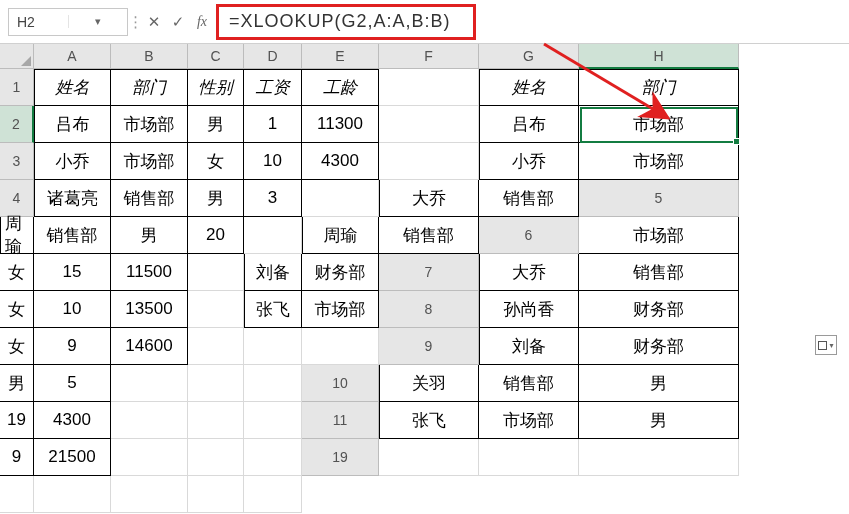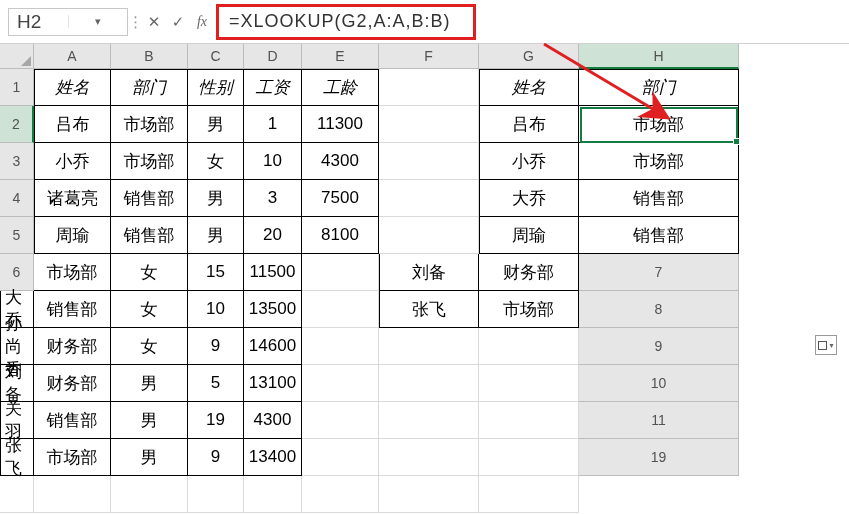--- a/index.html
+++ b/index.html
@@ -1,21 +1,21 @@
 <!DOCTYPE html>
 <html><head>
 <meta charset="utf-8">
 <style>
 * { margin:0; padding:0; box-sizing:border-box; }
 body { font-family:"Microsoft YaHei","SimSun",Arial,sans-serif; font-size:15px; background:#fff; width:849px; height:514px; overflow:hidden; position:relative; }
 
 
 .formula-bar { display:flex; align-items:center; height:44px; border-bottom:1px solid #d0d0d0; background:#fff; }
 .name-box { display:flex; align-items:center; width:120px; height:28px; margin-left:8px; border:1px solid #c8c8c8; background:#fff; }
-.name-box span { flex:1; padding:0 8px; color:#444; font-size:19px; }
+.name-box span { flex:1; padding:0 8px; color:#444; font-size:14px; }
 .name-box .chev { width:22px; text-align:center; color:#666; font-size:11px; border-left:1px solid #e4e4e4; }
 .fb-sep { width:14px; text-align:center; color:#999; }
 .fb-btn { width:24px; text-align:center; color:#666; font-size:15px; }
 .fb-btn.fx { font-style:italic; font-family:Georgia,serif; font-size:14px; }
 .formula-highlight { display:flex; align-items:center; height:36px; border:3px solid #e02020; padding:0 22px 0 10px; margin-left:2px; }
 .formula-highlight .ftxt { color:#333; font-size:18px; letter-spacing:1px; }
 
 
 .arrow-svg { position:absolute; left:0; top:0; pointer-events:none; }
 
@@ -98,31 +98,29 @@
   <div class="cell bA" style="border-left:none">4300</div>
   <div class="cell"></div>
   <div class="cell bG">小乔</div>
   <div class="cell bH">市场部</div>
 
   <div class="row-h">4</div>
   <div class="cell bA">诸葛亮</div>
   <div class="cell bA" style="border-left:none">销售部</div>
   <div class="cell bA" style="border-left:none">男</div>
   <div class="cell bA" style="border-left:none">3</div>
-  <div class="cell bA" style="border-left:none">7500</div>
   <div class="cell"></div>
   <div class="cell bG">大乔</div>
   <div class="cell bH">销售部</div>
 
   <div class="row-h">5</div>
   <div class="cell bA">周瑜</div>
   <div class="cell bA" style="border-left:none">销售部</div>
   <div class="cell bA" style="border-left:none">男</div>
   <div class="cell bA" style="border-left:none">20</div>
-  <div class="cell bA" style="border-left:none">8100</div>
   <div class="cell"></div>
   <div class="cell bG">周瑜</div>
   <div class="cell bH">销售部</div>
 
   <div class="row-h">6</div>
   <div class="cell bA" style="border-left:none">市场部</div>
   <div class="cell bA" style="border-left:none">女</div>
   <div class="cell bA" style="border-left:none">15</div>
   <div class="cell bA" style="border-left:none">11500</div>
   <div class="cell"></div>
@@ -147,41 +145,40 @@
   <div class="cell bA" style="border-left:none">14600</div>
   <div class="cell"></div>
   <div class="cell"></div>
   <div class="cell"></div>
 
   <div class="row-h">9</div>
   <div class="cell bA">刘备</div>
   <div class="cell bA" style="border-left:none">财务部</div>
   <div class="cell bA" style="border-left:none">男</div>
   <div class="cell bA" style="border-left:none">5</div>
-  <div class="cell bA" style="border-left:none">13100</div>
   <div class="cell"></div>
   <div class="cell"></div>
   <div class="cell"></div>
 
   <div class="row-h">10</div>
   <div class="cell bA">关羽</div>
   <div class="cell bA" style="border-left:none">销售部</div>
   <div class="cell bA" style="border-left:none">男</div>
   <div class="cell bA" style="border-left:none">19</div>
   <div class="cell bA" style="border-left:none">4300</div>
   <div class="cell"></div>
   <div class="cell"></div>
   <div class="cell"></div>
 
   <div class="row-h">11</div>
   <div class="cell bA">张飞</div>
   <div class="cell bA" style="border-left:none">市场部</div>
   <div class="cell bA" style="border-left:none">男</div>
   <div class="cell bA" style="border-left:none">9</div>
-  <div class="cell bA" style="border-left:none">13400</div>
+  <div class="cell bA" style="border-left:none">21500</div>
   <div class="cell"></div>
   <div class="cell"></div>
   <div class="cell"></div>
 
   <div class="row-h">19</div>
   <div class="cell"></div>
   <div class="cell"></div>
   <div class="cell"></div>
   <div class="cell"></div>
   <div class="cell"></div>

